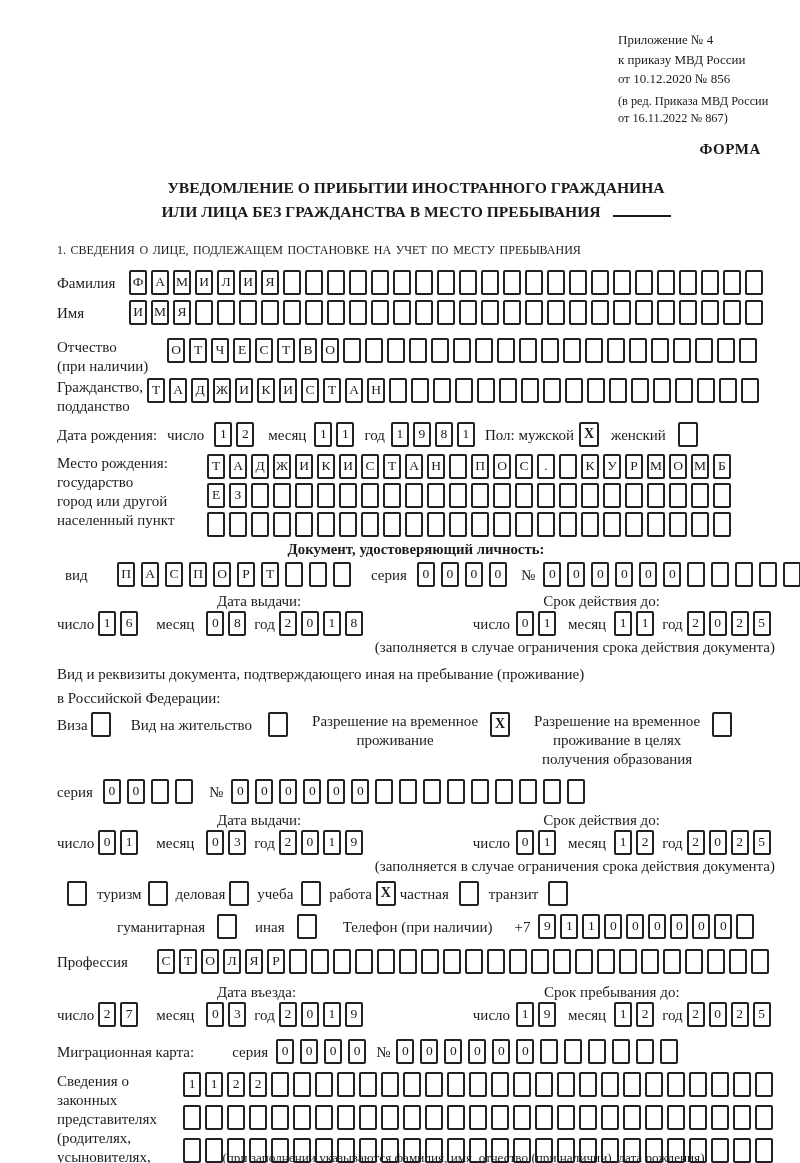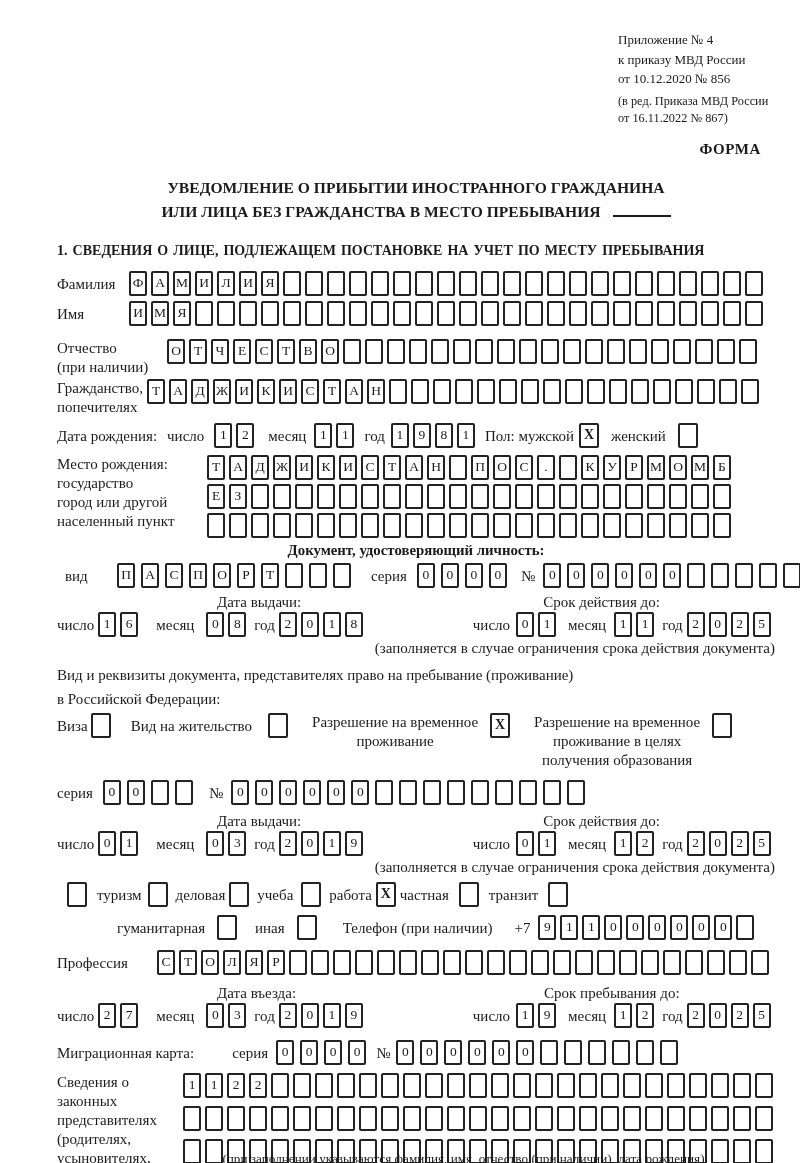--- a/index.html
+++ b/index.html
@@ -5,21 +5,21 @@
   html,body{margin:0;padding:0;background:#fff;}
   .page{position:relative;width:800px;height:1163px;overflow:hidden;background:#fff;
         box-sizing:border-box;padding:30px 25px 0 57px;
         font-family:"Liberation Serif","DejaVu Serif",serif;color:#1b1b1b;}
   .hdr-block{margin-left:561px;font-size:13px;line-height:1.5;}
   .hdr-small{font-size:12.3px;line-height:1.42;}
   .gap-top{margin-top:4px;}
   .forma{margin-top:14px;text-align:right;padding-right:14px;font-weight:bold;font-size:15px;letter-spacing:.6px;}
   .title{margin-top:18px;text-align:center;font-weight:bold;font-size:15.6px;line-height:1.5;}
   .blank-line{display:inline-block;width:58px;border-bottom:2px solid #1b1b1b;margin-left:12px;}
-  .section-heading{margin-top:20px;font-weight:bold;font-size:14px;word-spacing:1.6px;white-space:nowrap;}
+  .section-heading{margin-top:20px;font-weight:normal;font-size:12px;word-spacing:1.6px;white-space:nowrap;}
   #form-rows{margin-top:12px;font-size:15px;}
   .row{display:flex;align-items:flex-start;}
   .lbl{white-space:nowrap;line-height:27px;flex:none;}
   .lbln{flex:none;line-height:19px;}
   .lbln div{white-space:nowrap;}
   .mtext{flex:none;text-align:center;line-height:19px;}
   .bxs{flex:none;display:flex;}
   .box{flex:none;box-sizing:border-box;width:18px;height:25px;border:2px solid #222;border-radius:2px;
        margin-right:4px;text-align:center;font-size:13.5px;line-height:20px;background:#fff;}
   .chk{flex:none;box-sizing:border-box;width:20px;height:25px;border:2px solid #222;border-radius:2px;
@@ -155,21 +155,21 @@
           <span class="box"></span>
           <span class="box"></span>
           <span class="box"></span>
           <span class="box"></span>
           <span class="box"></span>
         </span>
       </div>
       <div class="row" style="margin-bottom: 6px;">
         <div class="lbln" style="width: 90px;">
           <div>Гражданство,</div>
-          <div>попечителях</div>
+          <div>подданство</div>
         </div>
         <span class="bxs">
           <span class="box">Т</span>
           <span class="box">А</span>
           <span class="box">Д</span>
           <span class="box">Ж</span>
           <span class="box">И</span>
           <span class="box">К</span>
           <span class="box">И</span>
           <span class="box">С</span>
@@ -384,21 +384,21 @@
         </span>
         <span class="lbl" style="margin-left: 4px;">год</span>
         <span class="bxs" style="margin-left: 4px;">
           <span class="box">2</span>
           <span class="box">0</span>
           <span class="box">2</span>
           <span class="box">5</span>
         </span>
       </div>
       <div class="row rightnote" style="margin-top: 1px;">(заполняется в случае ограничения срока действия документа)</div>
-      <div class="row plain" style="margin-top: 8px;">Вид и реквизиты документа, представителях право на пребывание (проживание)</div>
+      <div class="row plain" style="margin-top: 8px;">Вид и реквизиты документа, подтверждающего иная на пребывание (проживание)</div>
       <div class="row plain" style="margin-top: 4px;">в Российской Федерации:</div>
       <div class="row" style="margin-top: 4px;">
         <span class="lbl">Виза</span>
         <span class="chk" style="margin-left: 3px;"></span>
         <span class="lbl" style="margin-left: 20px;">Вид на жительство</span>
         <span class="chk" style="margin-left: 16px;"></span>
         <div class="mtext" style="margin-left: 18px; width: 178px;">
           <div>Разрешение на временное</div>
           <div>проживание</div>
         </div>

